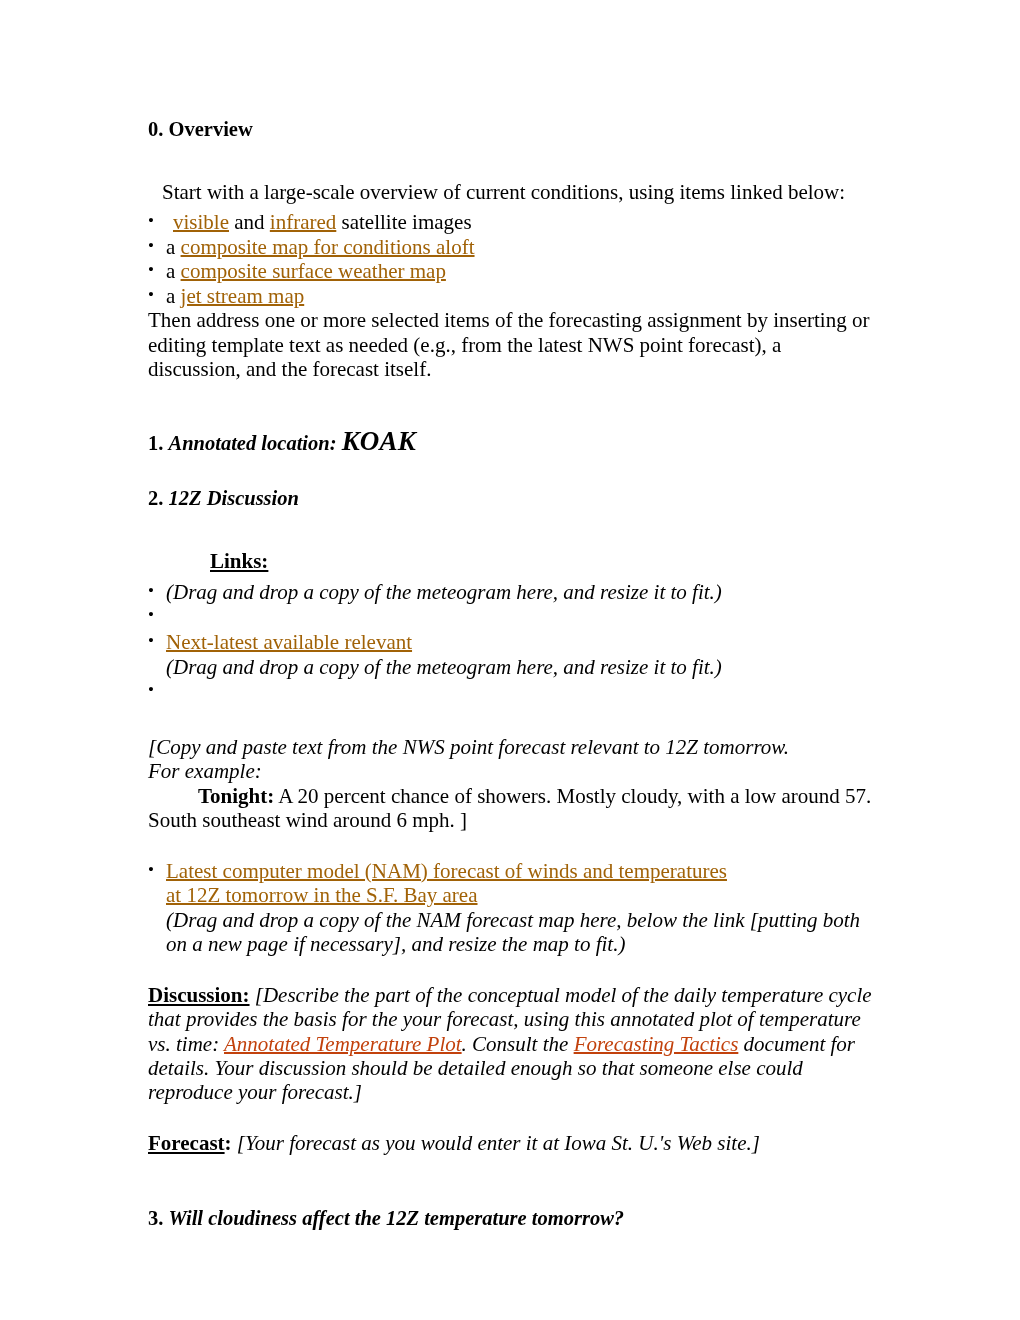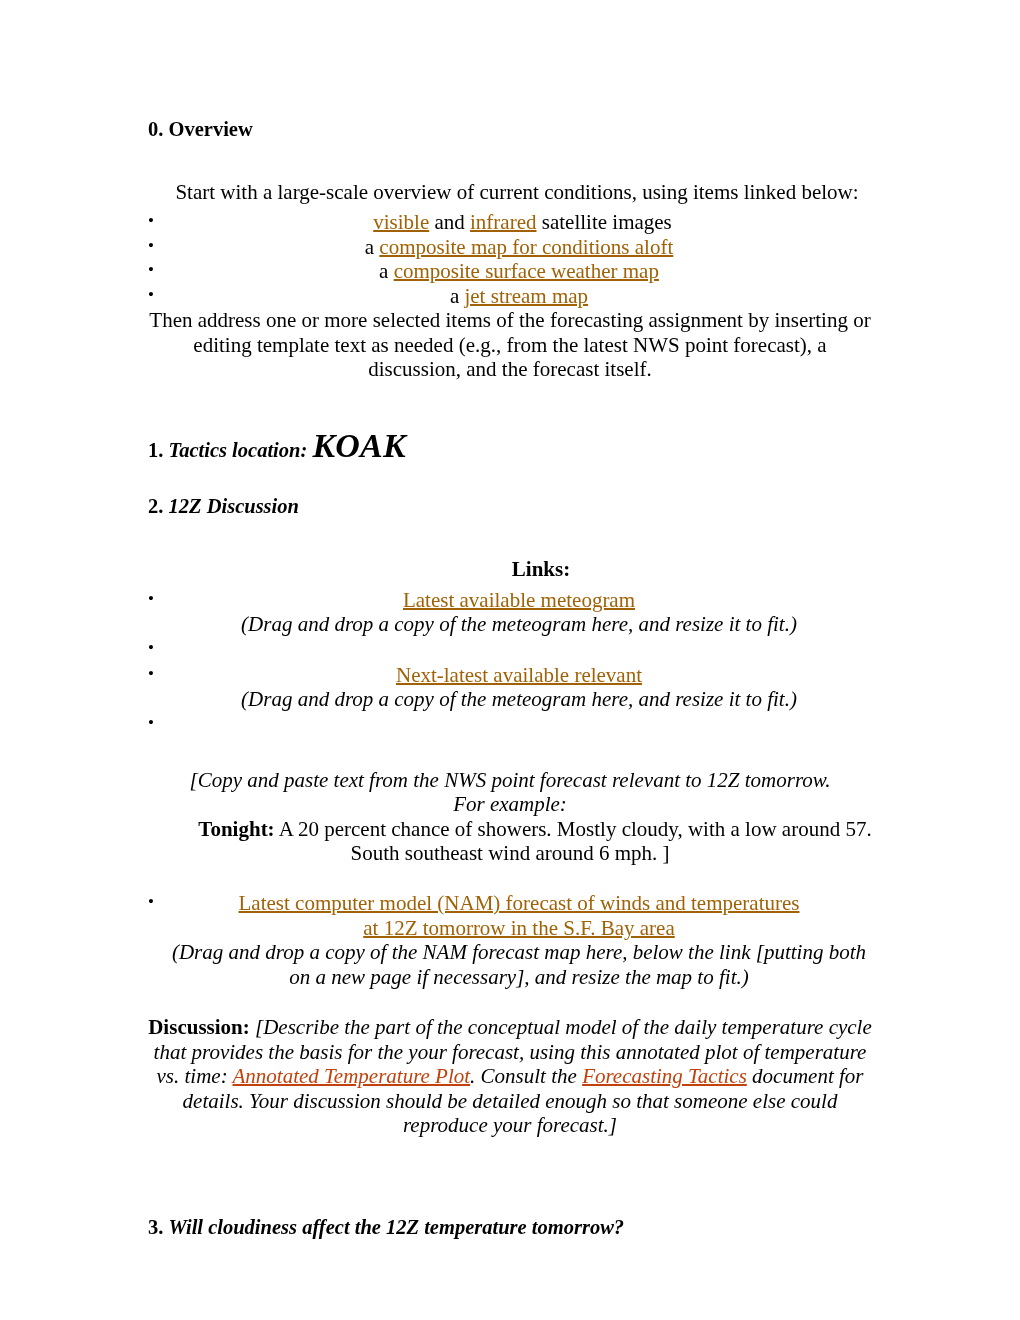--- a/index.html
+++ b/index.html
@@ -40,40 +40,39 @@
     font-size: 20.5px;
     font-weight: bold;
     font-style: italic;
     line-height: 1.17;
     margin: 0;
   }
   .h-sec .lead-num {
     font-style: normal;
   }
   .koak {
-    font-size: 34px;
+    font-size: 27px;
     font-weight: bold;
     letter-spacing: 0.2px;
     text-align: center;
   }
 
   p, li {
     font-size: 21px;
     line-height: 1.165;
     margin: 0;
-    text-align: center;
   }
   .para {
     font-size: 21px;
     line-height: 1.165;
     margin: 0;
   }
   .ital { font-style: italic; }
   .bold { font-weight: bold; }
-  .uline { }
+  .uline { text-decoration: underline; }
 
   a, .lnk {
     color: #a16207;
     text-decoration: underline;
     text-underline-offset: 1px;
   }
   .lnk-ital {
     color: #c2410c;
     text-decoration: underline;
     font-style: italic;
@@ -144,38 +143,37 @@
       <li>
         <span>a </span><a href="#" class="lnk">jet stream map</a>
       </li>
     </ul>
 
     <p class="para">Then address one or more selected items of the forecasting assignment by inserting or editing template text as needed (e.g., from the latest NWS point forecast), a discussion, and the forecast itself.</p>
 
     <div class="spacer-44"></div>
 
     <h2 class="h-sec">
-      <span class="lead-num">1. </span><span>Tactics location: </span><span class="koak">KOAK</span>
+      <span class="lead-num">1. </span><span>Annotated location: </span><span class="koak">KOAK</span>
     </h2>
 
     <div class="spacer-30"></div>
 
     <h2 class="h-sec">
       <span class="lead-num">2. </span><span>12Z Discussion</span>
     </h2>
 
     <div class="spacer-38"></div>
 
     <p class="para indent-para bold uline">Links:</p>
 
     <div class="spacer-6"></div>
 
     <ul class="bl list-lvl2">
       <li>
-        <a href="#" class="lnk">Latest available meteogram</a>
         <div class="para ital">(Drag and drop a copy of the meteogram here, and resize it to fit.)</div>
       </li>
       <li style="padding-left:0;">
         <div class="spacer-26"></div>
       </li>
       <li>
         <a href="#" class="lnk">Next-latest available relevant</a>
         <div class="para ital">(Drag and drop a copy of the meteogram here, and resize it to fit.)</div>
       </li>
       <li style="padding-left:0;">
@@ -203,20 +201,23 @@
     </ul>
 
     <div class="spacer-26"></div>
 
     <p class="para ital indent-block">
       <span class="bold uline" style="font-style:normal;">Discussion:</span><span> [Describe the part of the conceptual model of the daily temperature cycle that provides the basis for the your forecast, using this annotated plot of temperature vs. time: </span><a href="#" class="lnk-ital">Annotated Temperature Plot</a><span>. Consult the </span><a href="#" class="lnk-ital">Forecasting Tactics</a><span> document for details. Your discussion should be detailed enough so that someone else could reproduce your forecast.]</span>
     </p>
 
     <div class="spacer-26"></div>
 
+    <p class="para indent-block">
+      <span class="bold uline">Forecast</span><span class="bold">:</span><span class="ital">  [Your forecast as you would enter it at Iowa St. U.'s Web site.]</span>
+    </p>
 
     <div class="spacer-52"></div>
 
     <h2 class="h-sec">
       <span class="lead-num">3. </span><span>Will cloudiness affect the 12Z temperature tomorrow?</span>
     </h2>
 
   </div>
 </div>
 

